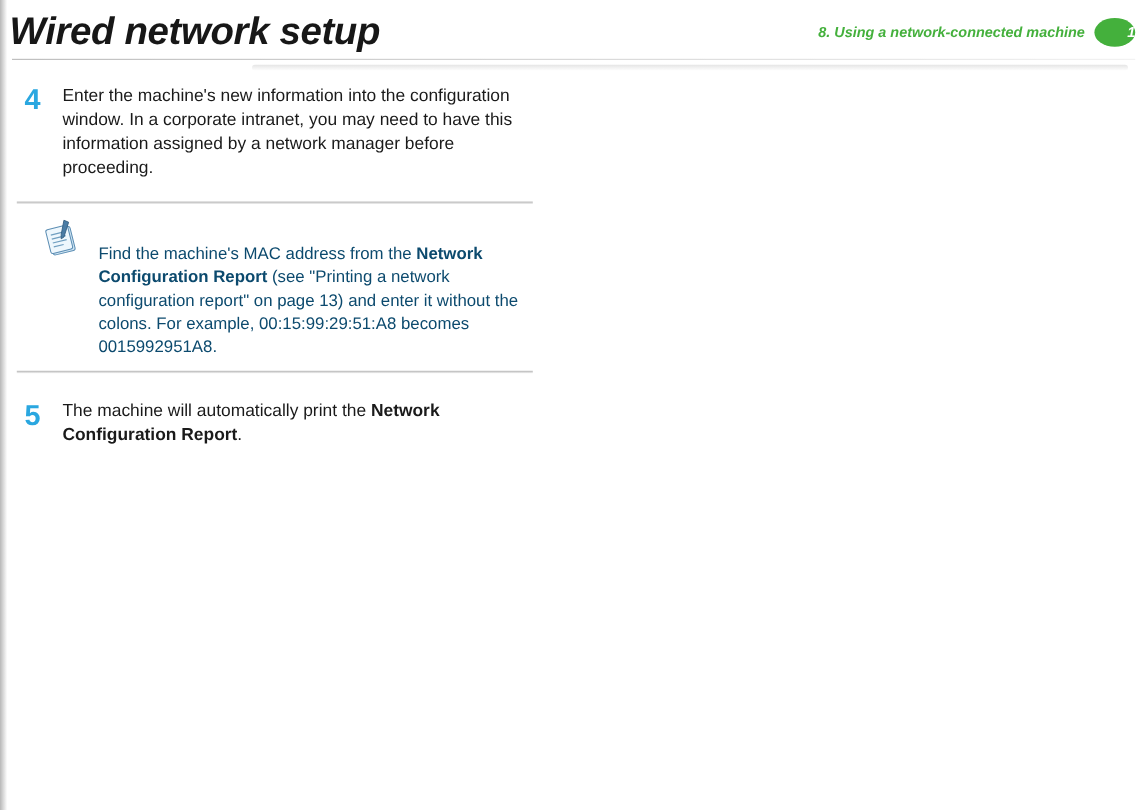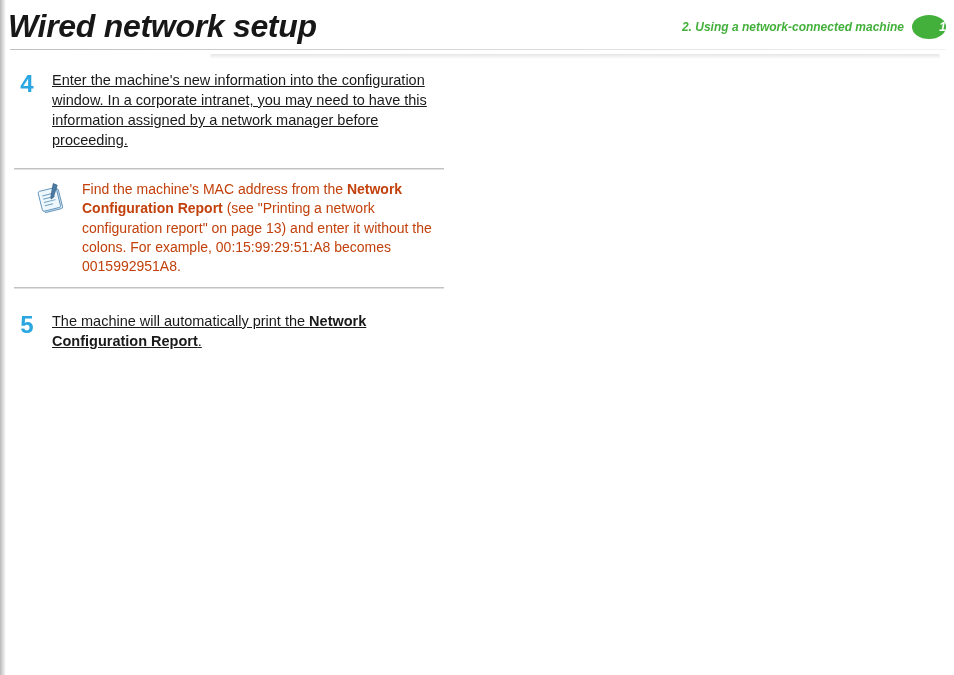--- a/index.html
+++ b/index.html
@@ -84,21 +84,20 @@
       width: 26px;
       text-align: center;
       line-height: 1;
       flex-shrink: 0;
       padding-top: 2px;
     }
     .step-text {
       font-size: 14.5px;
       color: #1a1a1a;
       line-height: 1.38;
-      text-decoration: underline;
     }
     .step-text b { font-weight: 700; }
     .note-wrap {
       margin: 0 0 22px 0;
     }
     .hr {
       height: 2px;
       background: linear-gradient(to bottom, rgba(0,0,0,0.30), rgba(0,0,0,0.05));
       margin-right: 2px;
     }
@@ -108,42 +107,43 @@
       padding: 10px 8px 10px 20px;
     }
     .note-icon {
       width: 34px;
       height: 34px;
       flex-shrink: 0;
       margin-top: 2px;
     }
     .note-text {
       font-size: 14px;
-      color: #c2410c;
+      color: #0c4a6e;
       line-height: 1.38;
+      margin-top: 22px;
     }
     .note-text b { font-weight: 700; }
     .left-edge {
       position: absolute;
       top: 0;
       left: 0;
       bottom: 0;
       width: 6px;
       background: linear-gradient(to right, rgba(0,0,0,0.28), rgba(0,0,0,0));
       pointer-events: none;
     }
   </style>
 </head>
 <body>
 <div class="left-edge"></div>
 
 <div class="header">
   <div class="title">Wired network setup</div>
   <div class="header-right">
-    <div class="chapter">2.  Using a network-connected machine</div>
+    <div class="chapter">8.  Using a network-connected machine</div>
     <div class="page-badge">16</div>
   </div>
 </div>
 <div class="rule"></div>
 <div class="soft-bar"></div>
 
 <div class="content">
   <div class="col">
 
     <div class="step">

